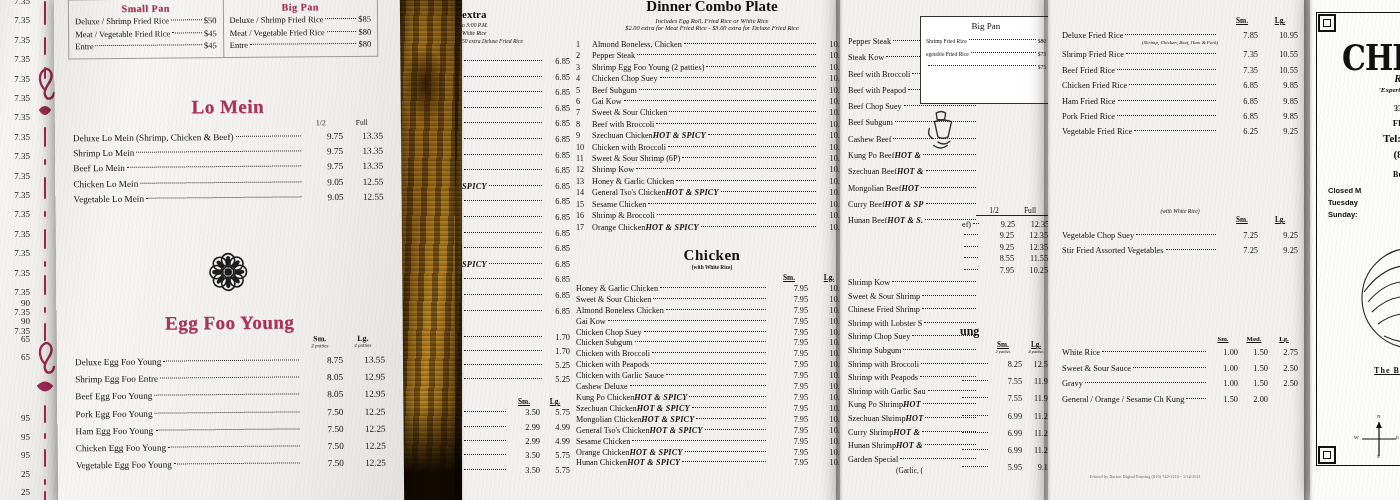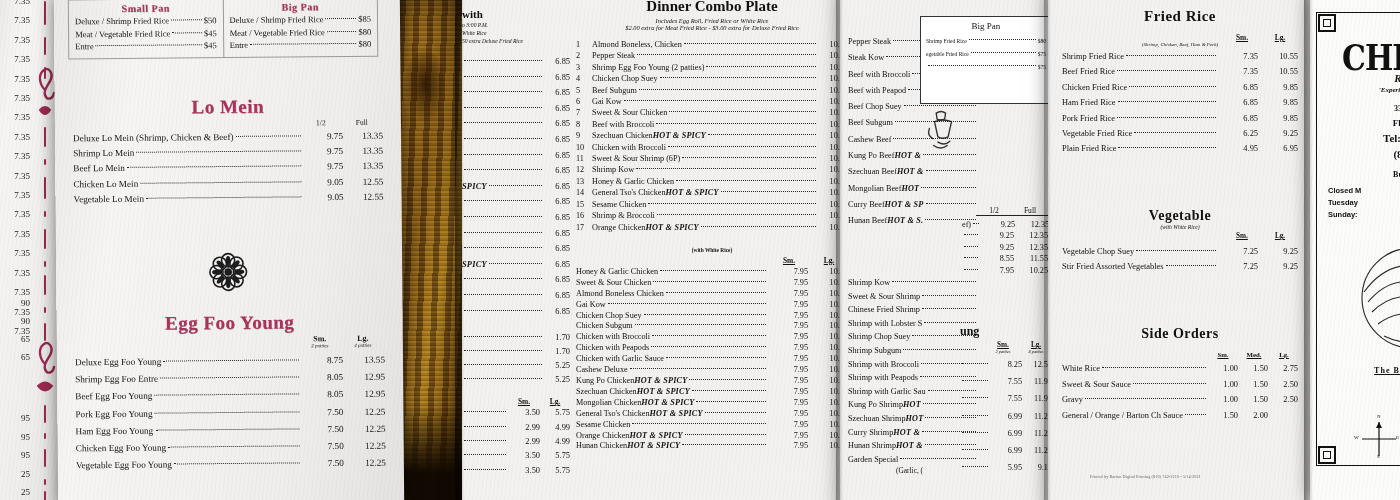--- a/index.html
+++ b/index.html
@@ -322,21 +322,21 @@
             <span class="pr" style="width:42px">12.25</span>
           </div>
         </div>
     </div>
   </div>
 
   <div class="sheet" id="pageB">
     <div class="paper-grain"></div>
 
     <div class="colL">
-      <div style="font-size:11px;font-weight:bold;">with</div>
+      <div style="font-size:11px;font-weight:bold;">extra</div>
       <div style="font-size:5.6px;font-style:italic;line-height:8px;margin-top:1px;">
         <div>o 3:00 P.M.</div>
         <div>White Rice</div>
         <div>50 extra Deluxe Fried Rice</div>
       </div>
       <div id="lunchRows" style="font-size:8.4px;margin-top:9px;">
           <div class="row" style="line-height:15.6px">
     <span class="dots"></span>
     <span class="pr" style="width:26px">6.85</span>
           </div>
@@ -564,20 +564,21 @@
           <div class="row" style="line-height:11.4px">
     <span class="nm" style="width:16px">17</span>
             <span class="nm">Orange Chicken </span>
             <span class="spicy">HOT &amp; SPICY</span>
     <span class="dots"></span>
             <span class="pr" style="width:30px">10.75</span>
           </div>
         </div>
 
       <div style="margin-top:14px;">
+        <div class="hd" style="font-size:15px;">Chicken</div>
         <div class="sub" style="font-size:5.4px;font-style:normal;font-weight:bold;">(with White Rice)</div>
         <div style="display:flex;justify-content:flex-end;font-size:7.4px;font-weight:bold;margin-top:3px;">
           <span style="width:42px;text-align:center;text-decoration:underline;">Sm.</span>
           <span style="width:38px;text-align:center;text-decoration:underline;">Lg.</span>
         </div>
         <div id="chickenRows" style="font-size:8.2px;margin-top:2px;">
             <div class="row" style="line-height:10.9px">
     <span class="nm">Honey &amp; Garlic Chicken</span>
     <span class="dots"></span>
               <span class="pr" style="width:40px">7.95</span>
@@ -930,26 +931,31 @@
     <span class="pr" style="width:30px">9.10</span>
           </div>
         </div>
     </div>
   </div>
 
   <div class="sheet" id="pageD">
     <div class="paper-grain"></div>
 
     <div style="position:absolute;left:14px;top:22px;width:236px;">
-      <div class="hd" style="font-size:15px;">Fried Rice</div>
       <div style="display:flex;justify-content:flex-end;font-size:7.4px;font-weight:bold;margin-top:8px;">
         <span style="width:40px;text-align:center;text-decoration:underline;">Sm.</span>
         <span style="width:36px;text-align:center;text-decoration:underline;">Lg.</span>
       </div>
       <div id="friedRiceRows" style="font-size:8.4px;margin-top:3px;">
+          <div class="row" style="line-height:15.4px">
+    <span class="nm">Deluxe Fried Rice</span>
+    <span class="dots"></span>
+            <span class="pr" style="width:40px">7.85</span>
+            <span class="pr" style="width:40px">10.95</span>
+          </div>
           <div class="tiny" style="text-align:center;margin:-3px 0 2px 0;">(Shrimp, Chicken, Beef, Ham &amp; Pork)</div>
           <div class="row" style="line-height:15.4px">
     <span class="nm">Shrimp Fried Rice</span>
     <span class="dots"></span>
             <span class="pr" style="width:40px">7.35</span>
             <span class="pr" style="width:40px">10.55</span>
           </div>
           <div class="row" style="line-height:15.4px">
     <span class="nm">Beef Fried Rice</span>
     <span class="dots"></span>
@@ -973,31 +979,24 @@
     <span class="dots"></span>
             <span class="pr" style="width:40px">6.85</span>
             <span class="pr" style="width:40px">9.85</span>
           </div>
           <div class="row" style="line-height:15.4px">
     <span class="nm">Vegetable Fried Rice</span>
     <span class="dots"></span>
             <span class="pr" style="width:40px">6.25</span>
             <span class="pr" style="width:40px">9.25</span>
           </div>
-          <div class="row" style="line-height:15.4px">
-    <span class="nm">Plain Fried Rice</span>
-    <span class="dots"></span>
-            <span class="pr" style="width:40px">4.95</span>
-            <span class="pr" style="width:40px">6.95</span>
-          </div>
         </div>
     </div>
 
     <div style="position:absolute;left:14px;top:222px;width:236px;">
-      <div class="hd" style="font-size:14px;">Vegetable</div>
       <div class="sub" style="font-size:5.6px;">(with White Rice)</div>
       <div style="display:flex;justify-content:flex-end;font-size:7.2px;font-weight:bold;margin-top:2px;">
         <span style="width:40px;text-align:center;text-decoration:underline;">Sm.</span>
         <span style="width:36px;text-align:center;text-decoration:underline;">Lg.</span>
       </div>
       <div id="vegRows" style="font-size:8.4px;margin-top:4px;">
           <div class="row" style="line-height:15.4px">
     <span class="nm">Vegetable Chop Suey</span>
     <span class="dots"></span>
             <span class="pr" style="width:40px">7.25</span>
@@ -1006,21 +1005,20 @@
           <div class="row" style="line-height:15.4px">
     <span class="nm">Stir Fried Assorted Vegetables</span>
     <span class="dots"></span>
             <span class="pr" style="width:40px">7.25</span>
             <span class="pr" style="width:40px">9.25</span>
           </div>
         </div>
     </div>
 
     <div style="position:absolute;left:14px;top:340px;width:236px;">
-      <div class="hd" style="font-size:14px;">Side Orders</div>
       <div style="display:flex;justify-content:flex-end;font-size:6.8px;font-weight:bold;margin-top:9px;">
         <span style="width:30px;text-align:center;text-decoration:underline;">Sm.</span>
         <span style="width:32px;text-align:center;text-decoration:underline;">Med.</span>
         <span style="width:28px;text-align:center;text-decoration:underline;">Lg.</span>
       </div>
       <div id="sideRows" style="font-size:8.4px;margin-top:3px;">
           <div class="row" style="line-height:15.6px">
     <span class="nm">White Rice</span>
     <span class="dots"></span>
             <span class="pr" style="width:30px">1.00</span>
@@ -1035,21 +1033,21 @@
             <span class="pr" style="width:30px">2.50</span>
           </div>
           <div class="row" style="line-height:15.6px">
     <span class="nm">Gravy</span>
     <span class="dots"></span>
             <span class="pr" style="width:30px">1.00</span>
             <span class="pr" style="width:30px">1.50</span>
             <span class="pr" style="width:30px">2.50</span>
           </div>
           <div class="row" style="line-height:15.6px">
-    <span class="nm">General / Orange / Barton Ch Sauce</span>
+    <span class="nm">General / Orange / Sesame Ch Kung</span>
     <span class="dots"></span>
             <span class="pr" style="width:30px">1.50</span>
             <span class="pr" style="width:30px">2.00</span>
             <span class="pr" style="width:30px"></span>
           </div>
         </div>
     </div>
 
     <div class="footer-credit" style="left:42px;top:488px;width:220px;">Printed by Barton Digital Printing (810) 742-3210 - 5/14/2021</div>
   </div>

